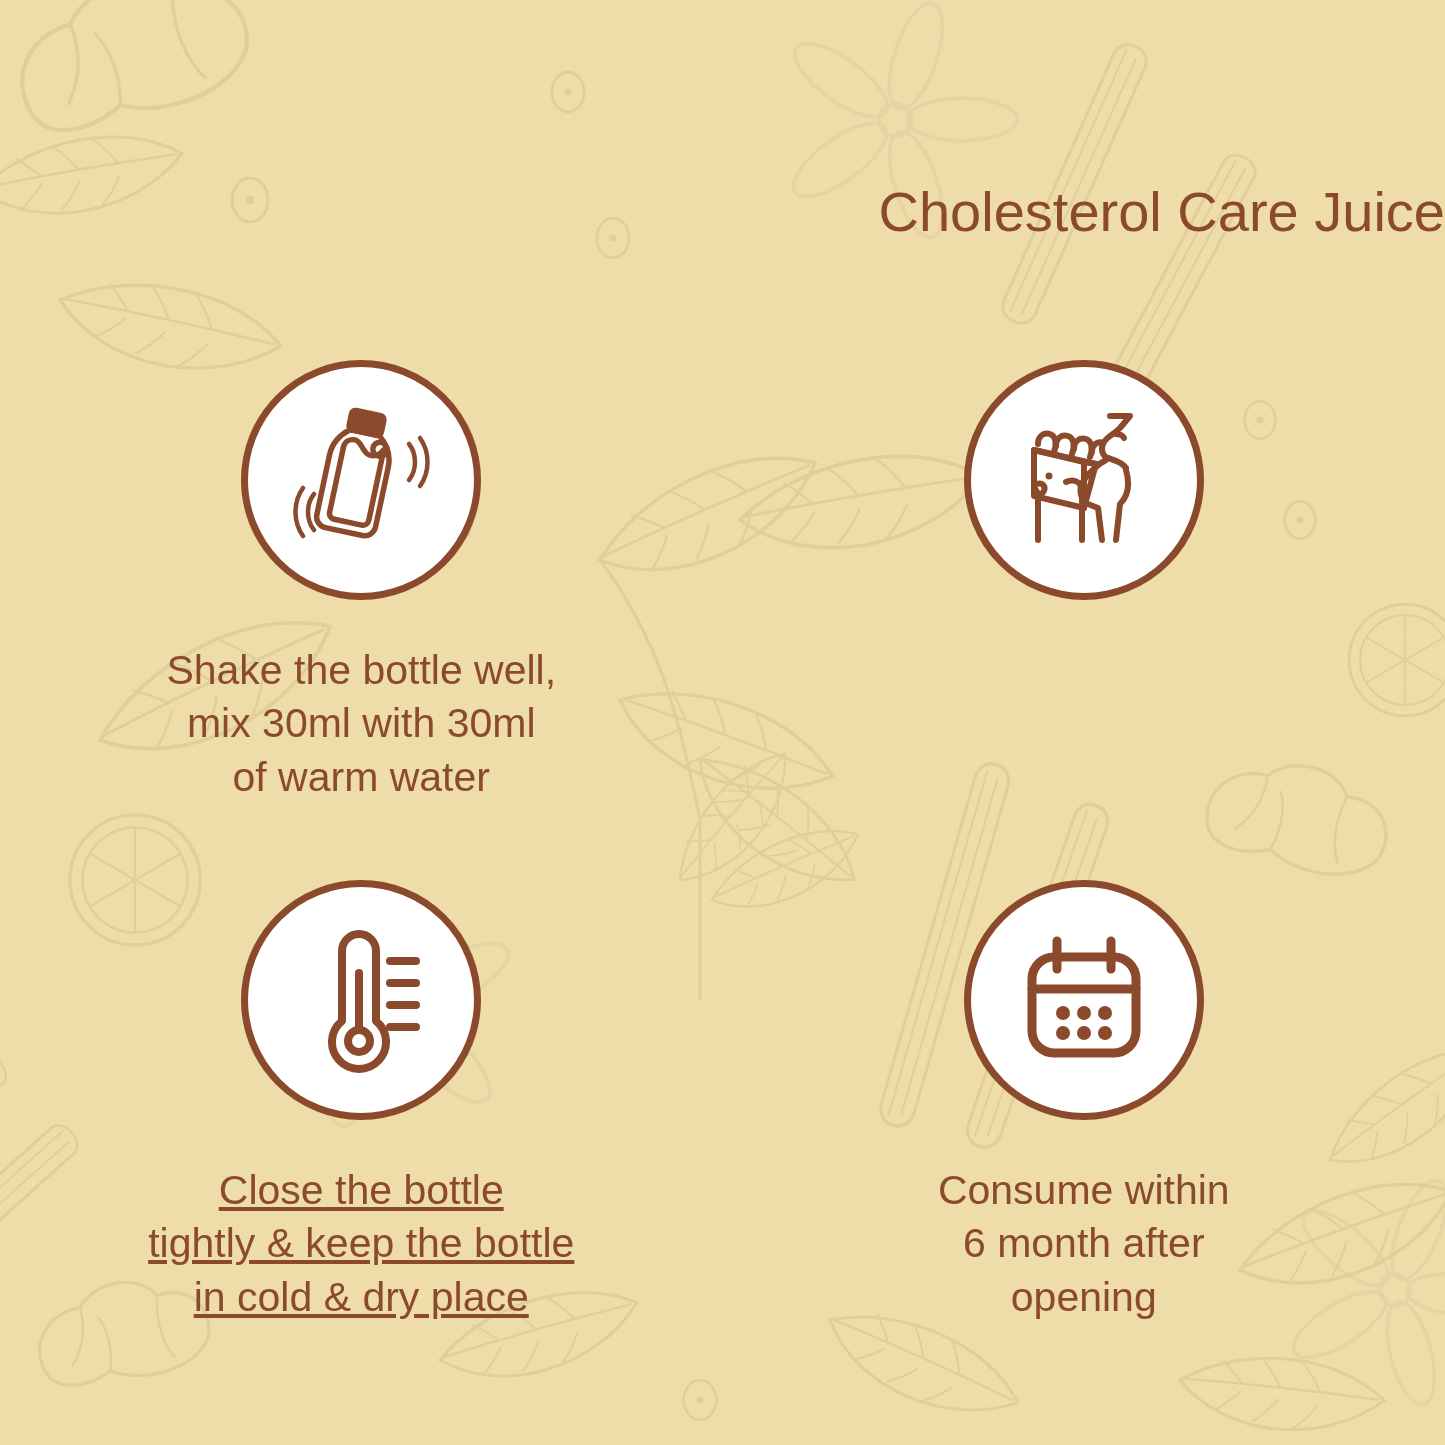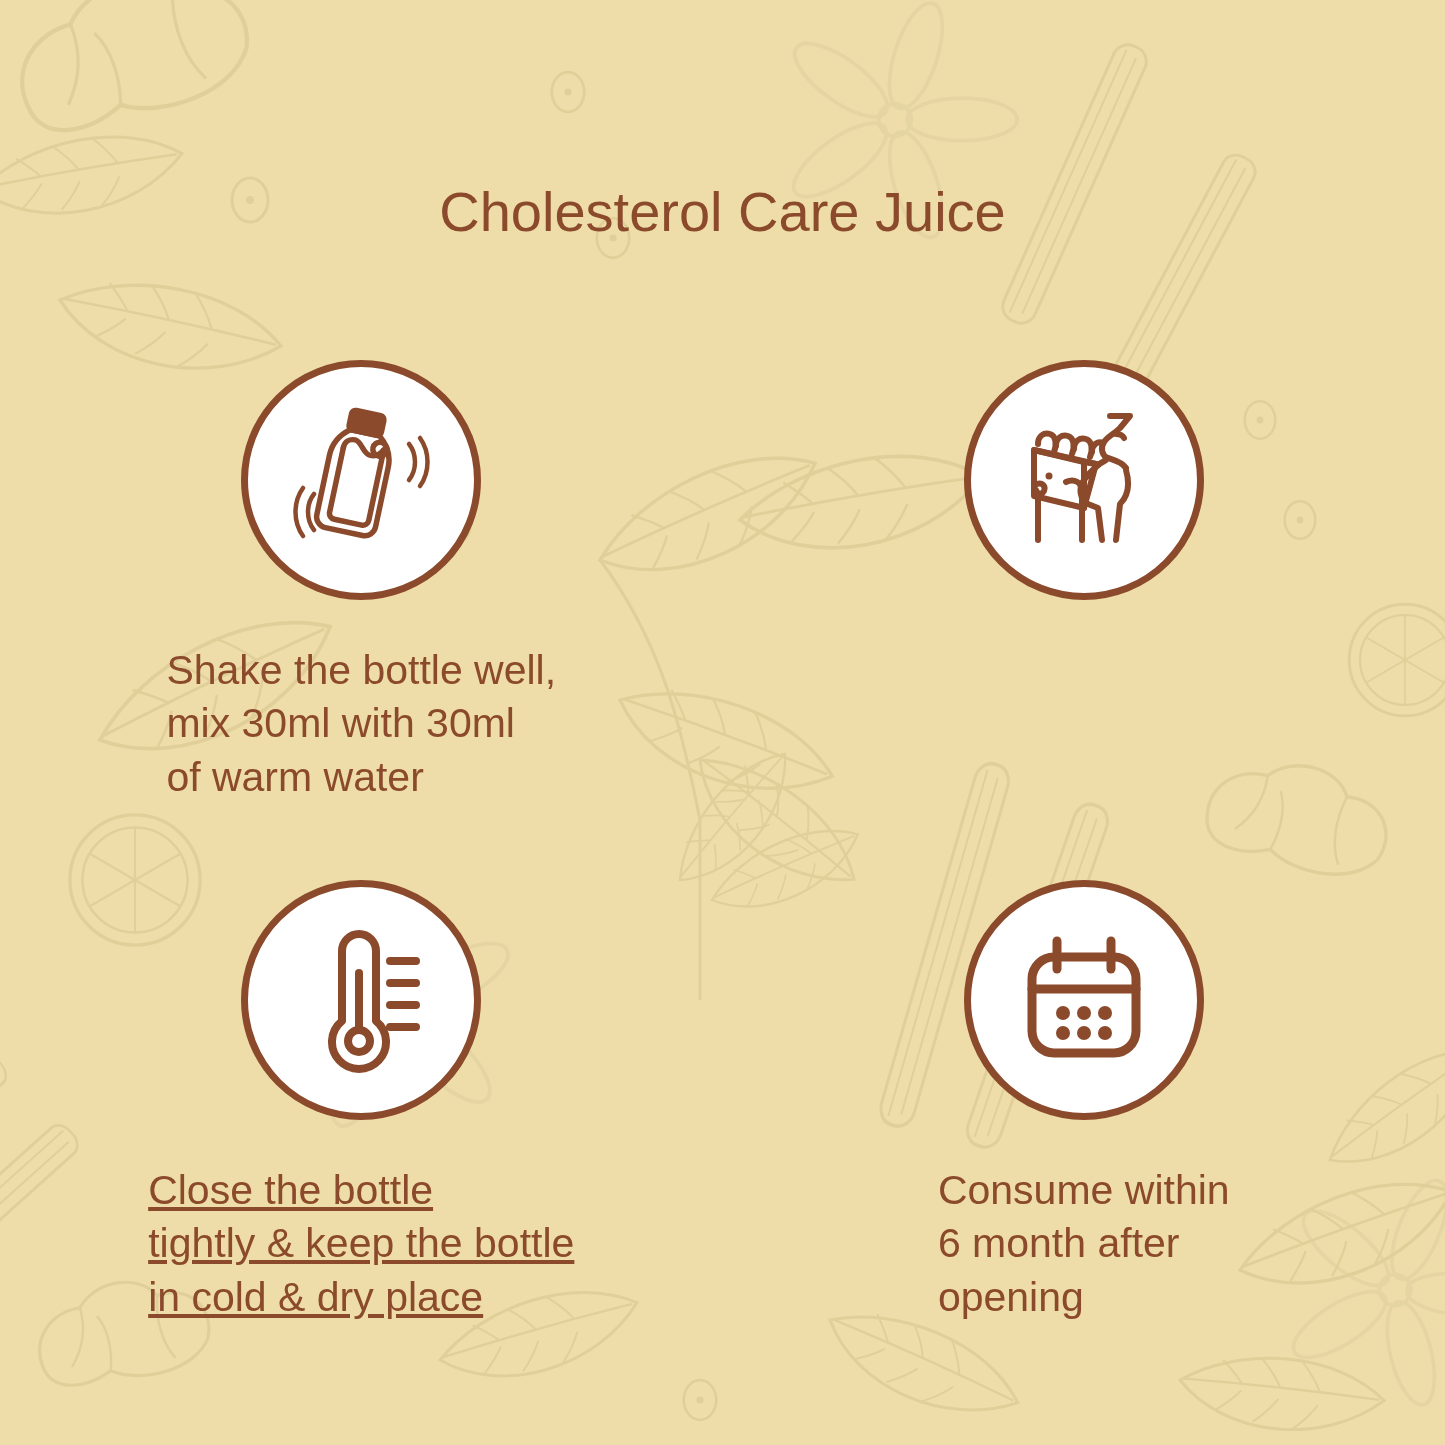--- a/index.html
+++ b/index.html
@@ -50,20 +50,21 @@
     line-height:1.08;
     white-space:nowrap;
   }
   .subtitle {
     color:#8B4A2B;
     font-size:56px;
     font-weight:400;
     line-height:1.2;
     margin-top:10px;
     white-space:nowrap;
+    text-align:right;
   }
 
   
   .steps {
     position:absolute;
     top:360px;
     left:0;
     width:1445px;
     display:grid;
     grid-template-columns:1fr 1fr;
@@ -87,21 +88,21 @@
     justify-content:center;
     flex:0 0 auto;
   }
   .icon-circle svg { display:block; }
 
   .caption {
     margin-top:44px;
     color:#8B4A2B;
     font-size:41px;
     line-height:1.30;
-    text-align:left;
+    text-align:center;
     white-space:pre-line;
     max-width:620px;
   }
   .caption.wide { max-width:700px;text-decoration:underline; }
 </style>
 </head>
 <body>
 
 <div id="poster">
 

